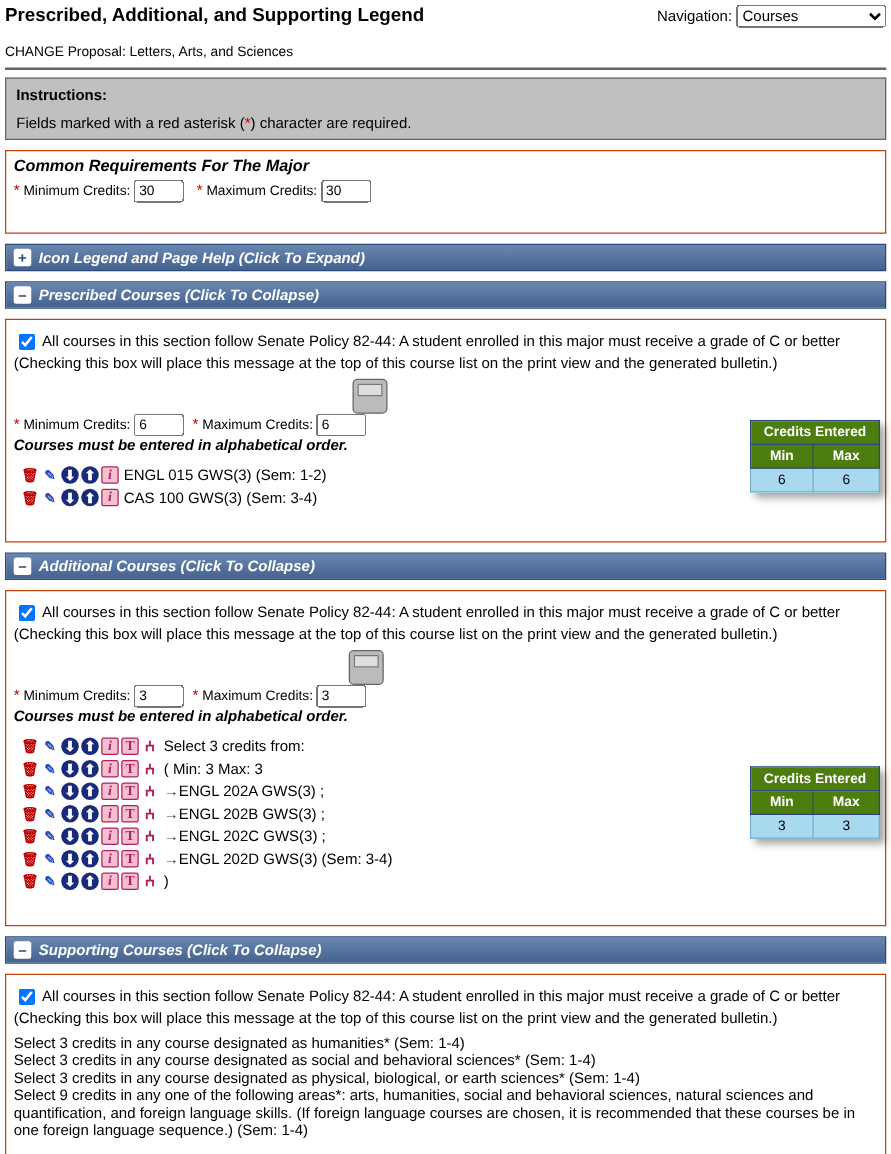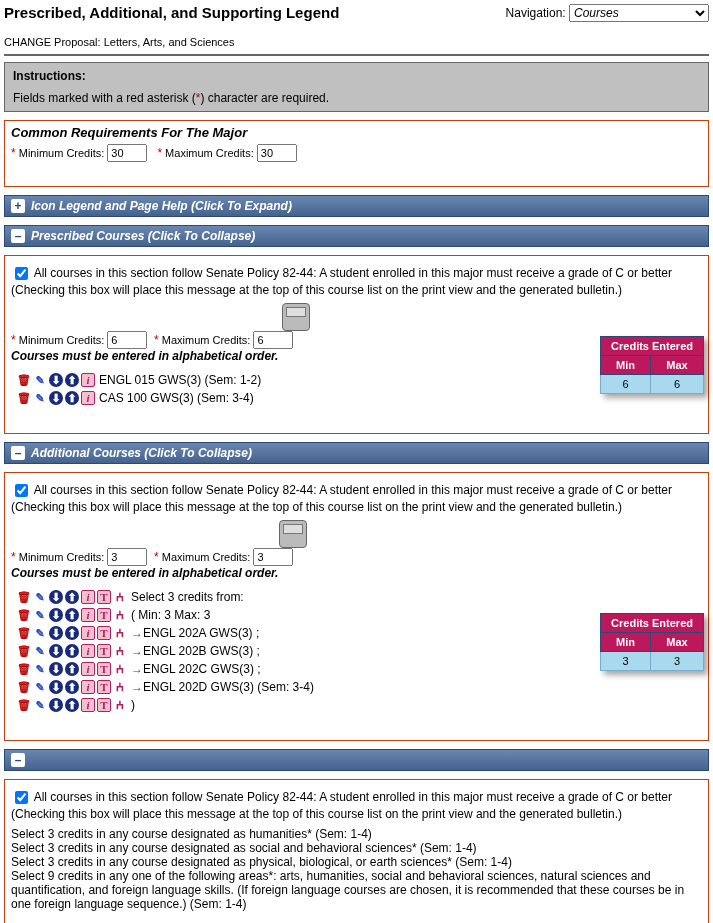--- a/index.html
+++ b/index.html
@@ -1,20 +1,20 @@
 <!DOCTYPE html>
 <html><head>
 <meta charset="utf-8">
 <style>
   * { box-sizing: border-box; }
   body { margin:0; padding:4px; font-family: Arial, Helvetica, sans-serif; font-size:12px; color:#000; background:#fff; width:713px; }
   .topbar { border-bottom:2px solid #666; padding-bottom:2px; }
   .page-title { font-size:15px; font-weight:bold; }
   .nav-area { float:right; font-size:12px; }
-  .nav-area select { font-size:12px; width:140px;font-style:italic; }
+  .nav-area select { font-size:12px; width:120px; }
   .subtitle { font-size:11px; margin-top:15px; margin-bottom:4px; }
   .instructions { border:1px solid #666; background:#c0c0c0; padding:6px 8px; margin-top:6px; }
   .instructions .hdr { font-weight:bold; margin-bottom:8px; }
   .req-asterisk { color:#b00; }
   .section { border:1px solid #c2410c; margin-top:8px; padding:4px 6px 24px 6px; position:relative; }
   .common-title { font-style:italic; font-weight:bold; font-size:13px; margin-bottom:4px; }
   .req-label { font-size:11px; }
   .req-row input[type=text] { width:40px; font-size:11px; }
   .panel-bar { background: linear-gradient(#6a87b0, #44628e); color:#fff; font-style:italic; font-weight:bold; font-size:12px; padding:3px 6px; margin-top:8px; border:1px solid #2a4878; display:flex; align-items:center; gap:6px; }
   .panel-bar .toggle { display:inline-block; width:14px; height:14px; background:#fff; color:#2a4878; font-style:normal; font-weight:bold; text-align:center; line-height:14px; border-radius:2px; }
@@ -26,21 +26,21 @@
   .row-icons { display:inline-flex; gap:2px; align-items:center; margin-right:4px; }
   .ic { width:14px; height:14px; display:inline-flex; align-items:center; justify-content:center; font-size:11px; font-weight:bold; border-radius:2px; }
   .ic-trash { color:#b00; }
   .ic-pencil { color:#2a4ec0; }
   .ic-down, .ic-up { background:#1a2a7a; color:#fff; border-radius:50%; }
   .ic-i { background:#f3c0d0; color:#b02060; border:1px solid #b02060; font-family:serif; font-style:italic; }
   .ic-T { background:#f3c0d0; color:#b02060; border:1px solid #b02060; font-family:serif; }
   .ic-tree { color:#b02060; }
   .course-line { margin:4px 0 4px 6px; font-size:12px; display:flex; align-items:center; }
   .credits-tbl { position:absolute; border-collapse:collapse; box-shadow:4px 4px 6px rgba(0,0,0,0.35); font-size:11px; }
-  .credits-tbl th { background:#be185d; color:#fff; padding:3px 10px; border:1px solid #2a4878; }
+  .credits-tbl th { background:#4d7c0f; color:#fff; padding:3px 10px; border:1px solid #2a4878; }
   .credits-tbl td { background:#a9d9ee; padding:3px 10px; border:1px solid #7aaac9; text-align:center; }
   .supporting-desc { font-size:11px; margin-top:4px; }
   .sup-line { font-size:12px; }
   .arrow { color:#444; }
   .spacer-row { height:6px; }
 </style>
 </head>
 <body>
 
 <div class="topbar">
@@ -264,20 +264,21 @@
           <span class="ic ic-T">T</span>
           <span class="ic ic-tree">ⵄ</span>
         </span>
         <span>)</span>
       </div>
     </div>
 </div>
 
 <div class="panel-bar">
   <span class="toggle">–</span>
+  <span>Supporting Courses (Click To Collapse)</span>
 </div>
 <div class="section">
   <div class="policy-row">
     <input type="checkbox" checked="" style="">
     <span>All courses in this section follow Senate Policy 82-44: A student enrolled in this major must receive a grade of C or better</span>
   </div>
   <div>(Checking this box will place this message at the top of this course list on the print view and the generated bulletin.)</div>
   <div class="spacer-row"></div>
   <div id="supporting-lines">
       <div class="sup-line">Select 3 credits in any course designated as humanities* (Sem: 1-4)</div>

